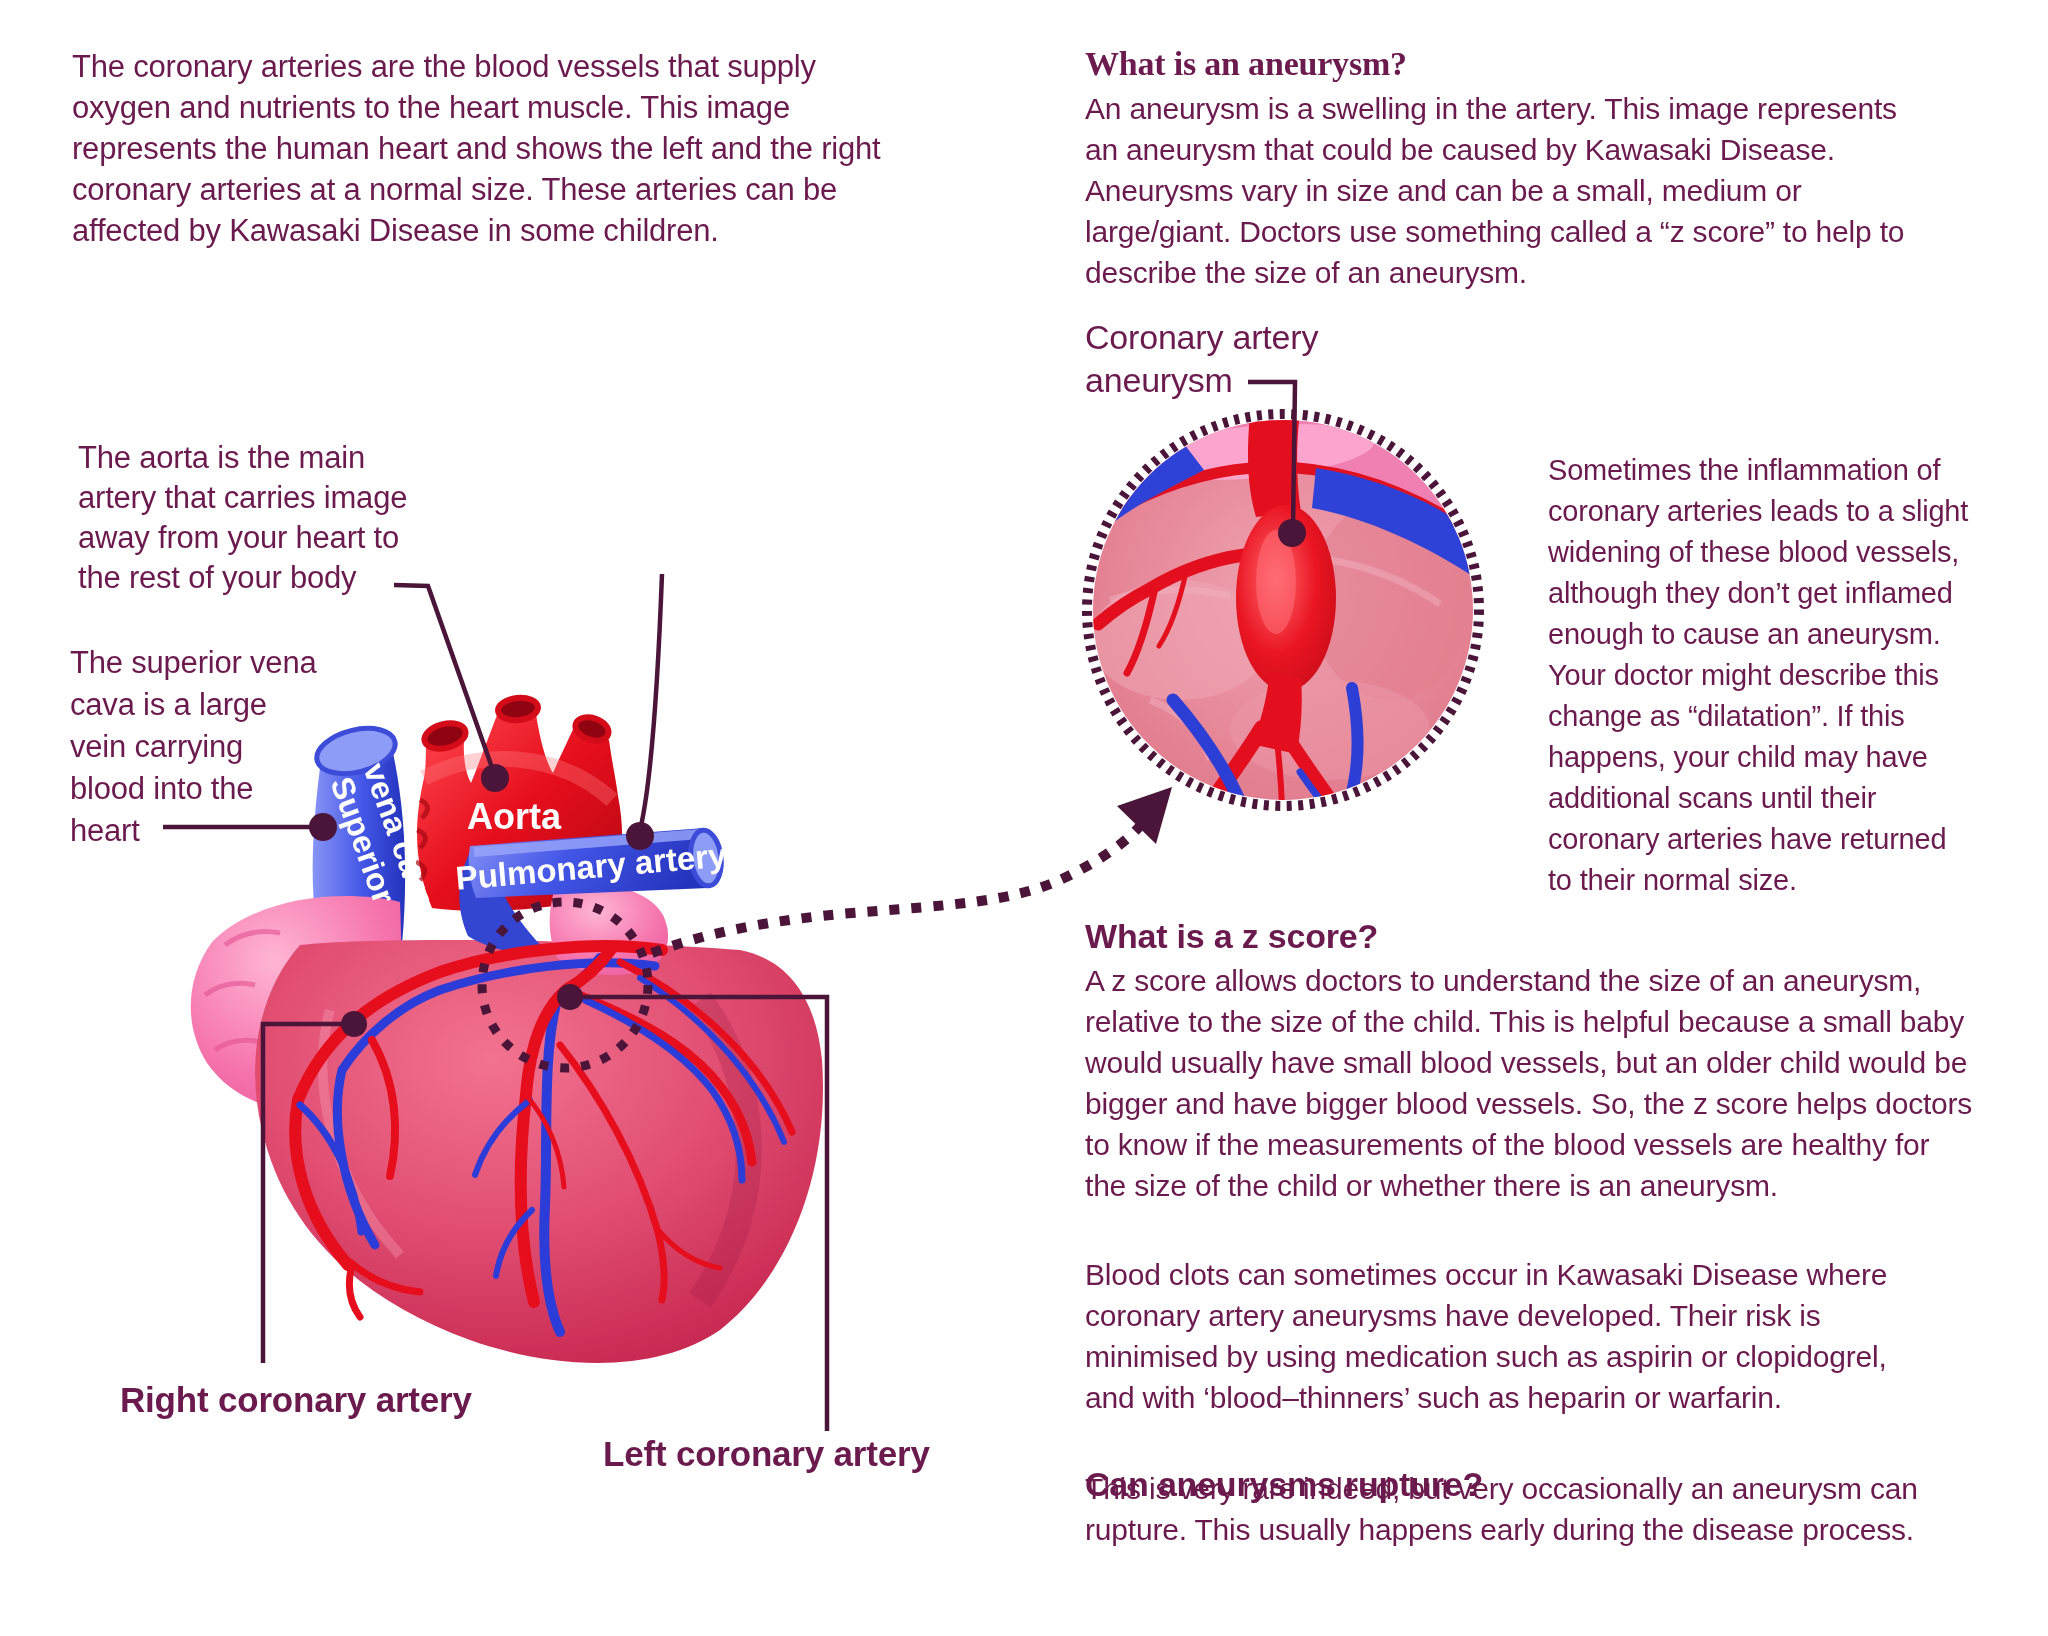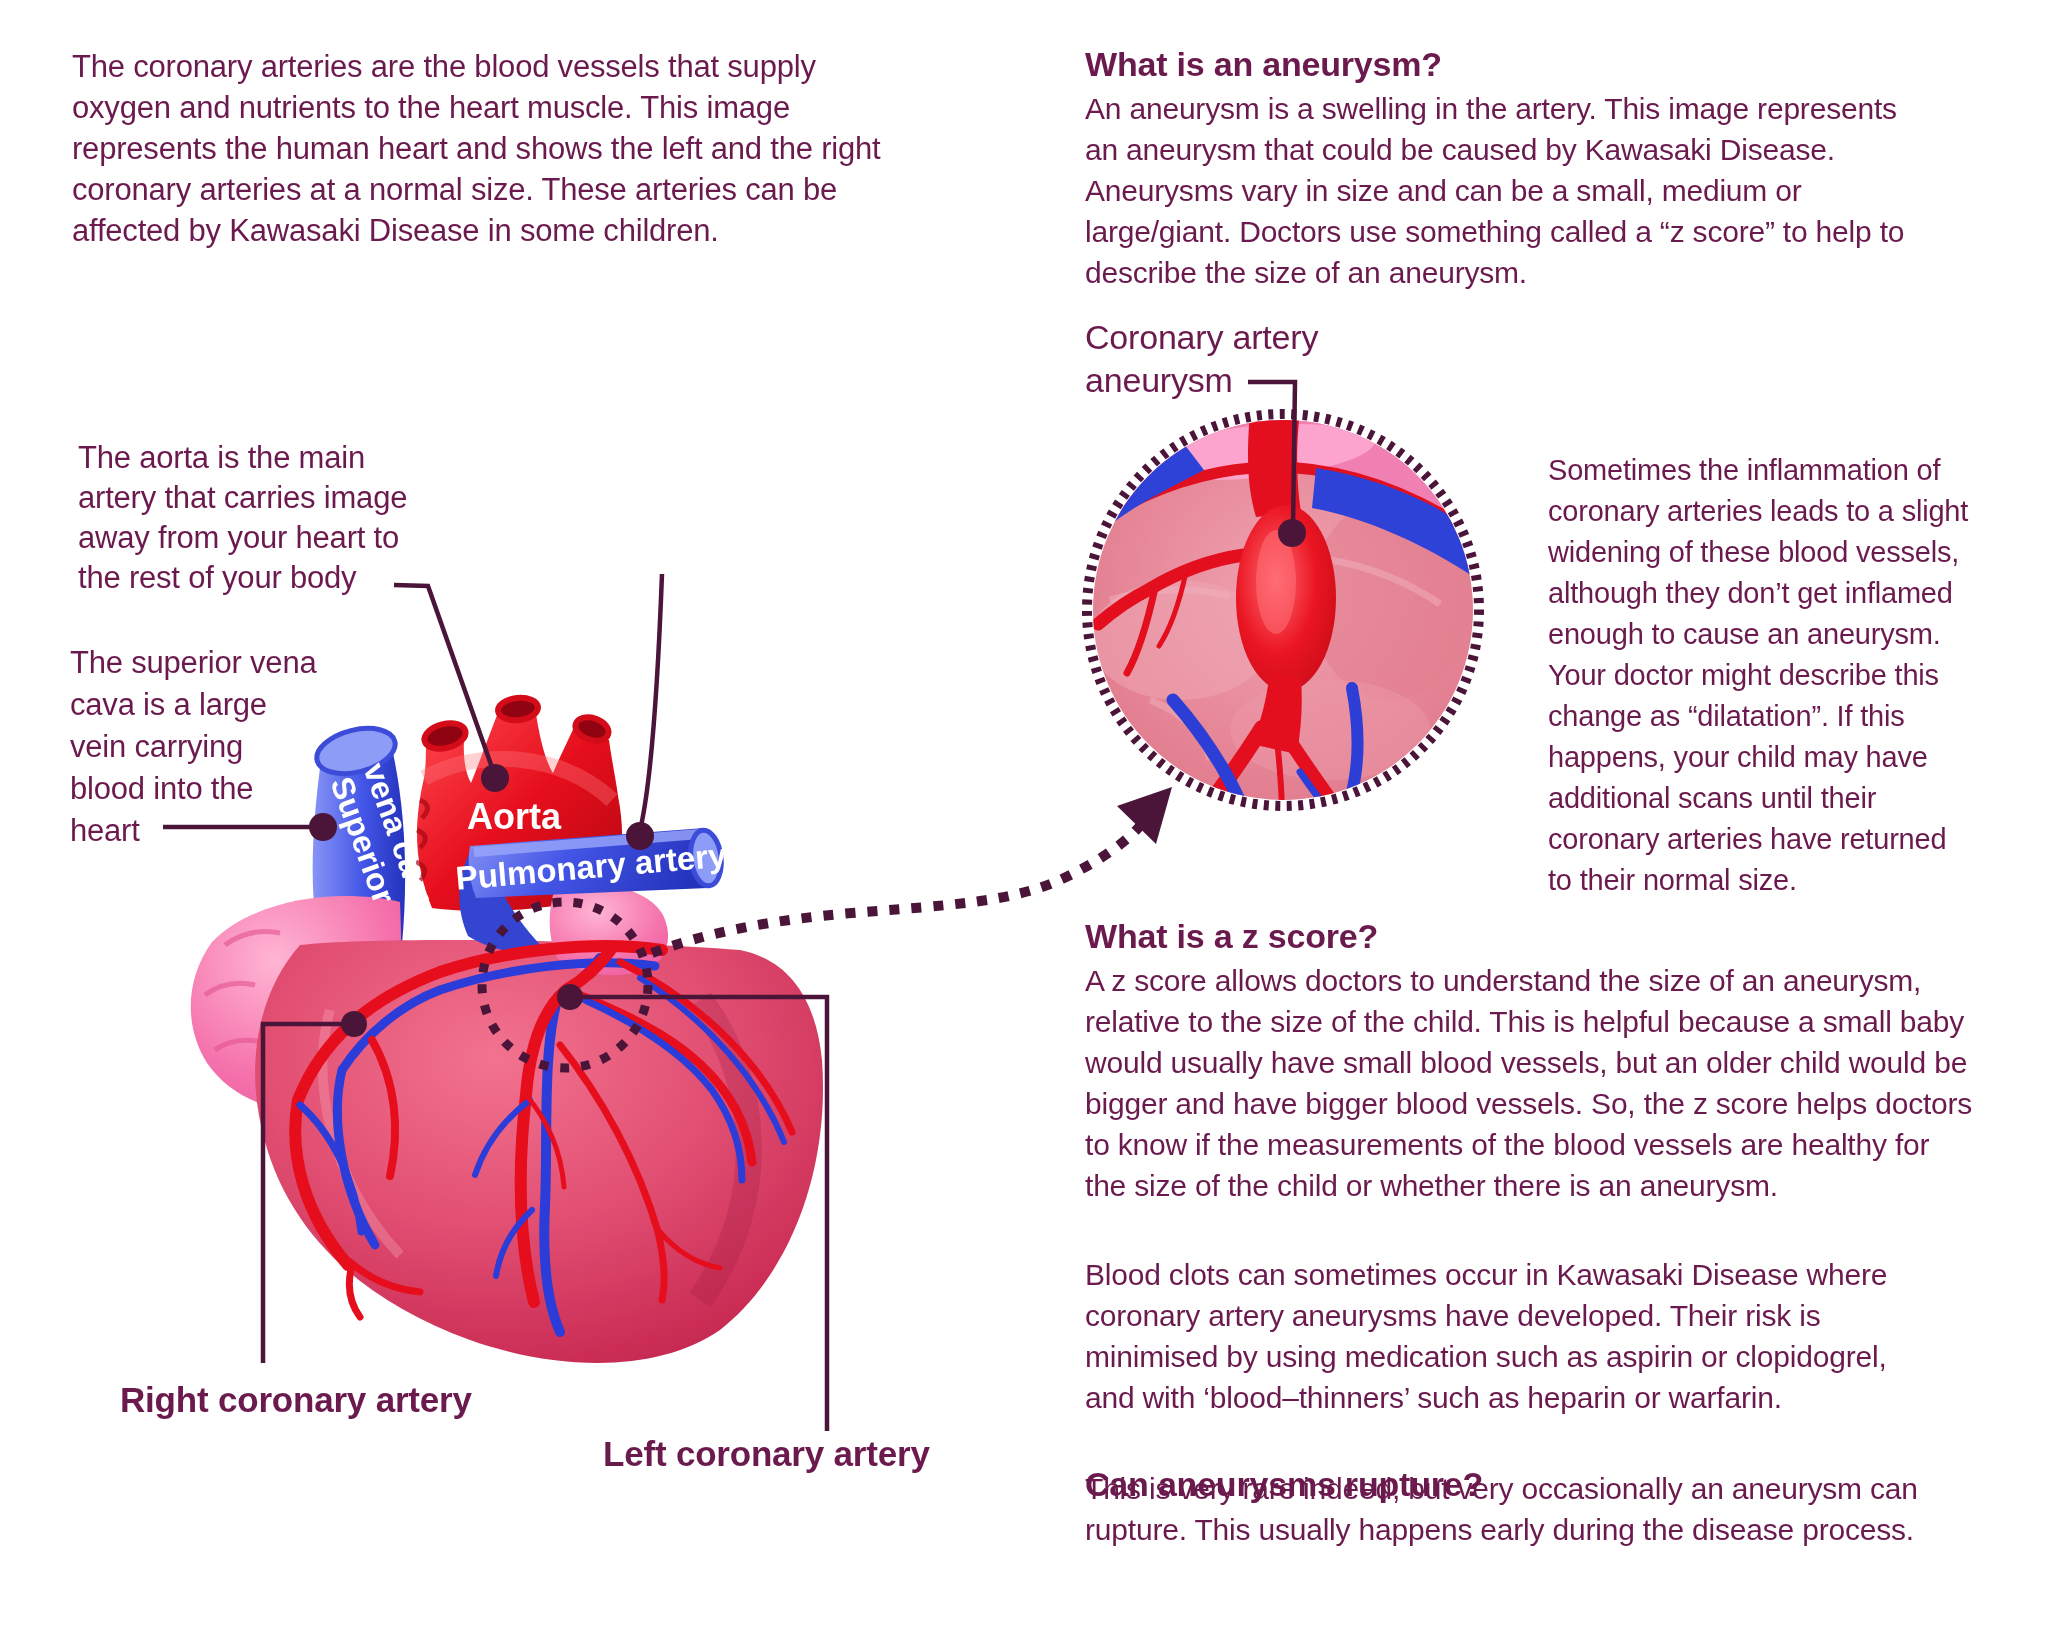--- a/index.html
+++ b/index.html
@@ -206,21 +206,21 @@
       <text x="363" y="768" transform="rotate(70 363 768)">vena cava</text>
     </g>
   </svg>
 
   <div class="tb intro" style="left:72px; top:46px;">The coronary arteries are the blood vessels that supply
 oxygen and nutrients to the heart muscle. This image
 represents the human heart and shows the left and the right
 coronary arteries at a normal size. These arteries can be
 affected by Kawasaki Disease in some children.</div>
 
-  <div class="tb h" style="left:1085px; top:44px; width:960px;">What is an aneurysm?</div>
+  <div class="tb h" style="left:1085px; top:44px; width:960px;font-family:Liberation Serif, serif;">What is an aneurysm?</div>
   <div class="tb body" style="left:1085px; top:88px; width:980px;">An aneurysm is a swelling in the artery. This image represents
 an aneurysm that could be caused by Kawasaki Disease.
 Aneurysms vary in size and can be a small, medium or
 large/giant. Doctors use something called a “z score” to help to
 describe the size of an aneurysm.</div>
 
   <div class="tb inset-label" style="left:1085px; top:316px; width:400px;">Coronary artery
 aneurysm</div>
 
   <div class="tb body-sm" style="left:1548px; top:450px; width:500px;">Sometimes the inflammation of

